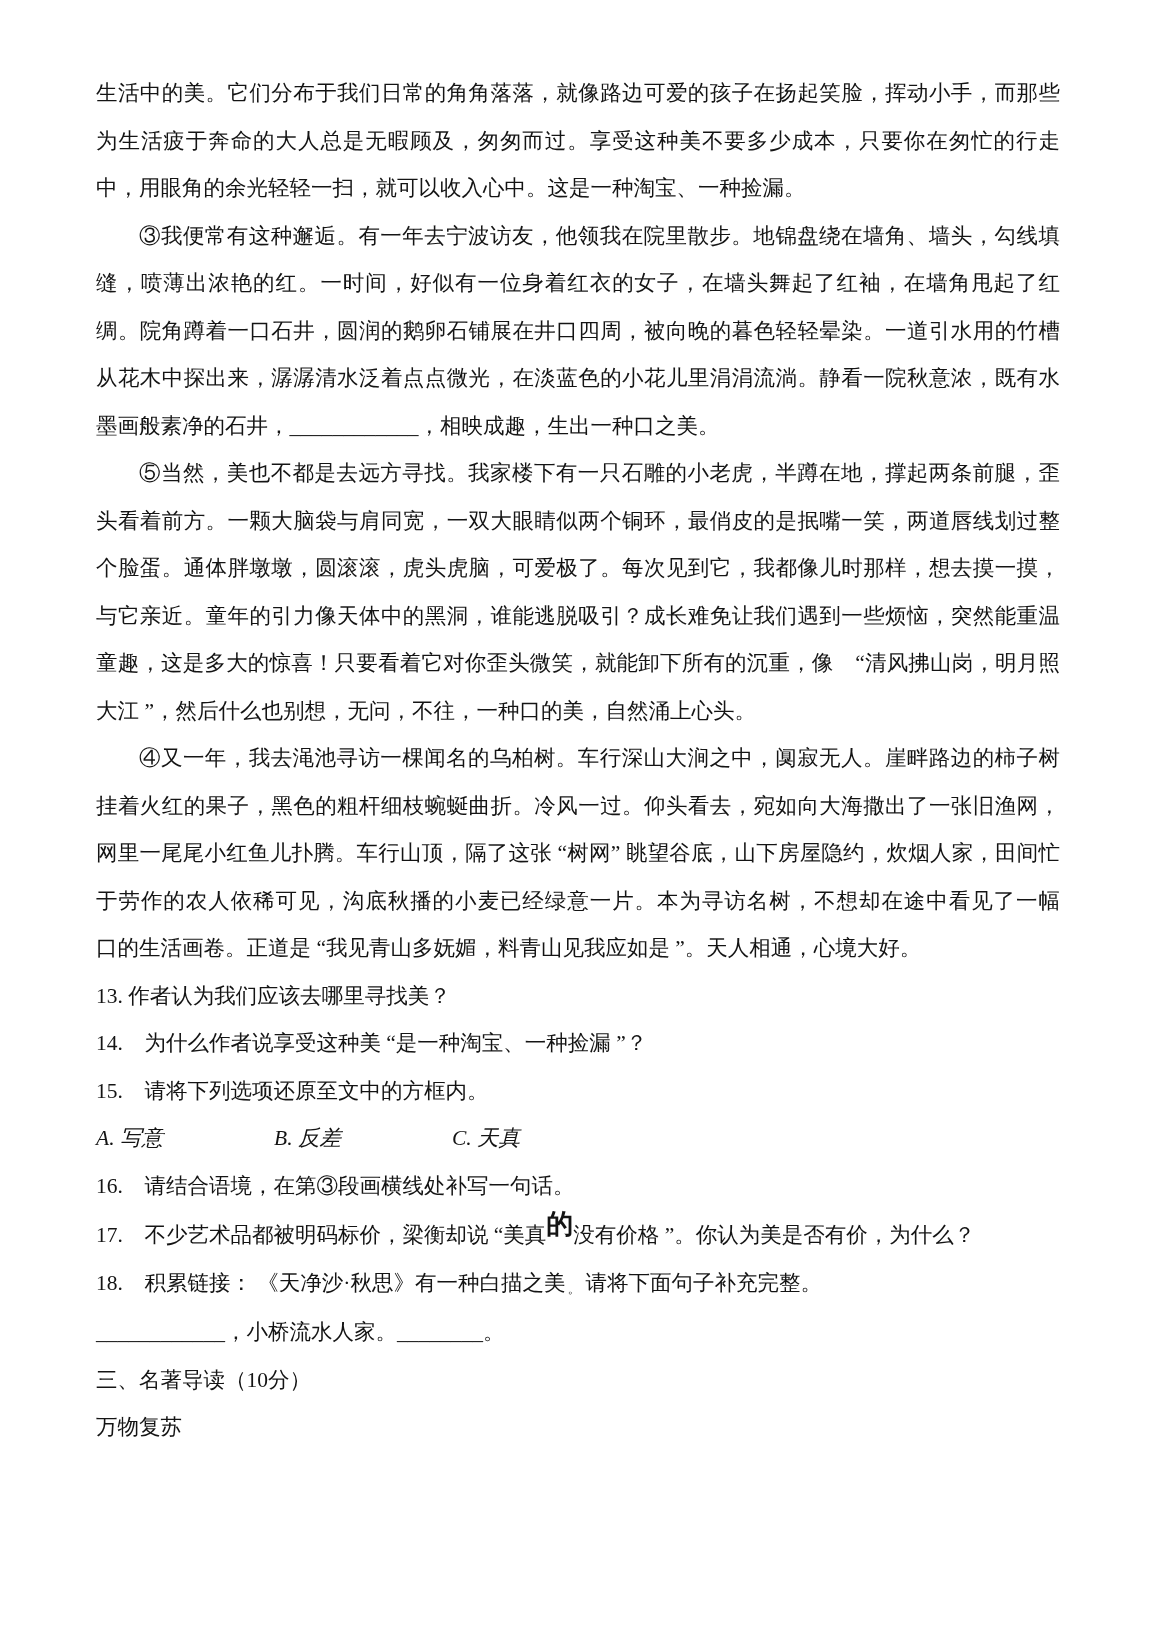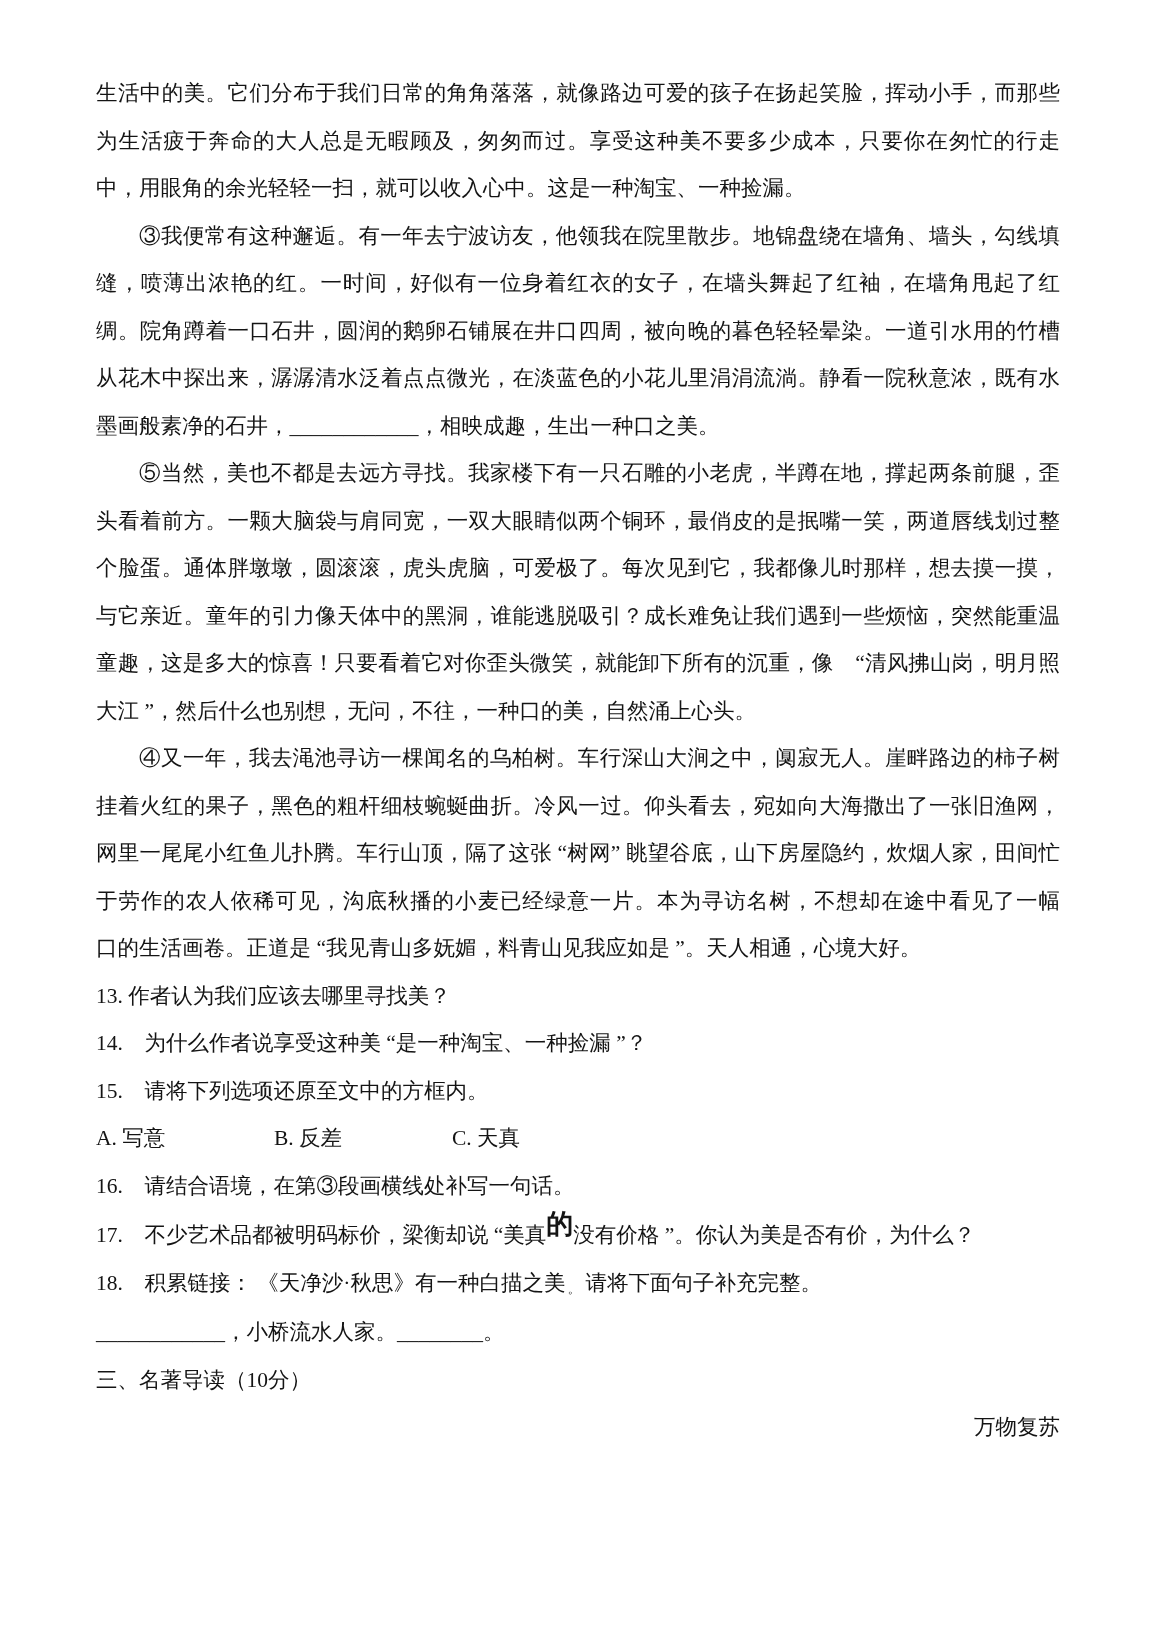--- a/index.html
+++ b/index.html
@@ -29,20 +29,21 @@
   .q-line {
     margin: 0;
     text-align: left;
   }
   .options-row {
     display: flex;
     margin: 0;
   }
   .options-row .opt {
     width: 178px;
+    font-style: italic;
   }
   .options-row .opt:last-child {
     width: auto;
   }
   .emph-raised {
     font-weight: bold;
     font-size: 27px;
     position: relative;
     top: -9px;
     font-family: "Liberation Sans", "DejaVu Sans", sans-serif;
@@ -54,21 +55,21 @@
     padding: 0 5px 0 2px;
   }
   .section-header {
     margin: 0;
     font-size: 21.5px;
     line-height: 47.5px;
     font-weight: normal;
   }
   .footer-title {
     margin: 0;
-    text-align: right;
+    text-align: left;
   }
 </style>
 </head>
 <body>
 
 <div class="page">
 
   <p class="para">生活中的美。它们分布于我们日常的角角落落，就像路边可爱的孩子在扬起笑脸，挥动小手，而那些为生活疲于奔命的大人总是无暇顾及，匆匆而过。享受这种美不要多少成本，只要你在匆忙的行走中，用眼角的余光轻轻一扫，就可以收入心中。这是一种淘宝、一种捡漏。</p>
   <p class="para indent">③我便常有这种邂逅。有一年去宁波访友，他领我在院里散步。地锦盘绕在墙角、墙头，勾线填缝，喷薄出浓艳的红。一时间，好似有一位身着红衣的女子，在墙头舞起了红袖，在墙角甩起了红绸。院角蹲着一口石井，圆润的鹅卵石铺展在井口四周，被向晚的暮色轻轻晕染。一道引水用的竹槽从花木中探出来，潺潺清水泛着点点微光，在淡蓝色的小花儿里涓涓流淌。静看一院秋意浓，既有水墨画般素净的石井，____________，相映成趣，生出一种口之美。</p>
   <p class="para indent">⑤当然，美也不都是去远方寻找。我家楼下有一只石雕的小老虎，半蹲在地，撑起两条前腿，歪头看着前方。一颗大脑袋与肩同宽，一双大眼睛似两个铜环，最俏皮的是抿嘴一笑，两道唇线划过整个脸蛋。通体胖墩墩，圆滚滚，虎头虎脑，可爱极了。每次见到它，我都像儿时那样，想去摸一摸，与它亲近。童年的引力像天体中的黑洞，谁能逃脱吸引？成长难免让我们遇到一些烦恼，突然能重温童趣，这是多大的惊喜！只要看着它对你歪头微笑，就能卸下所有的沉重，像　“清风拂山岗，明月照大江 ”，然后什么也别想，无问，不往，一种口的美，自然涌上心头。</p>

